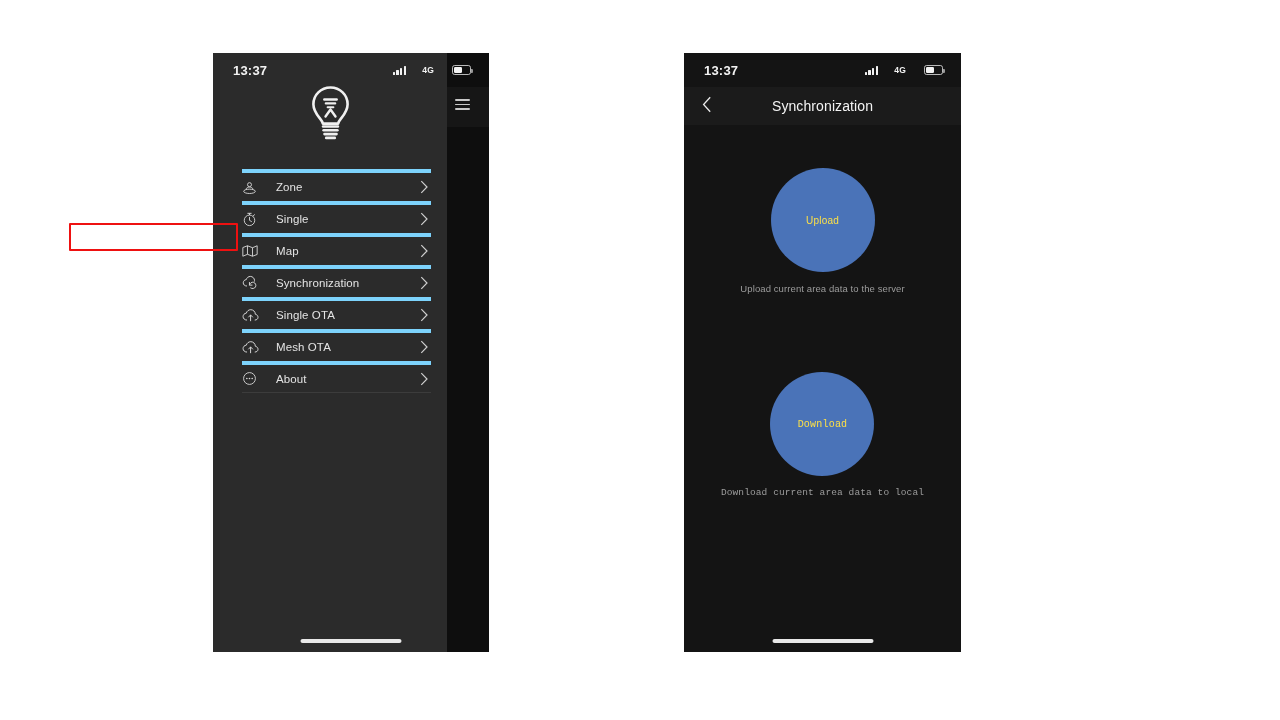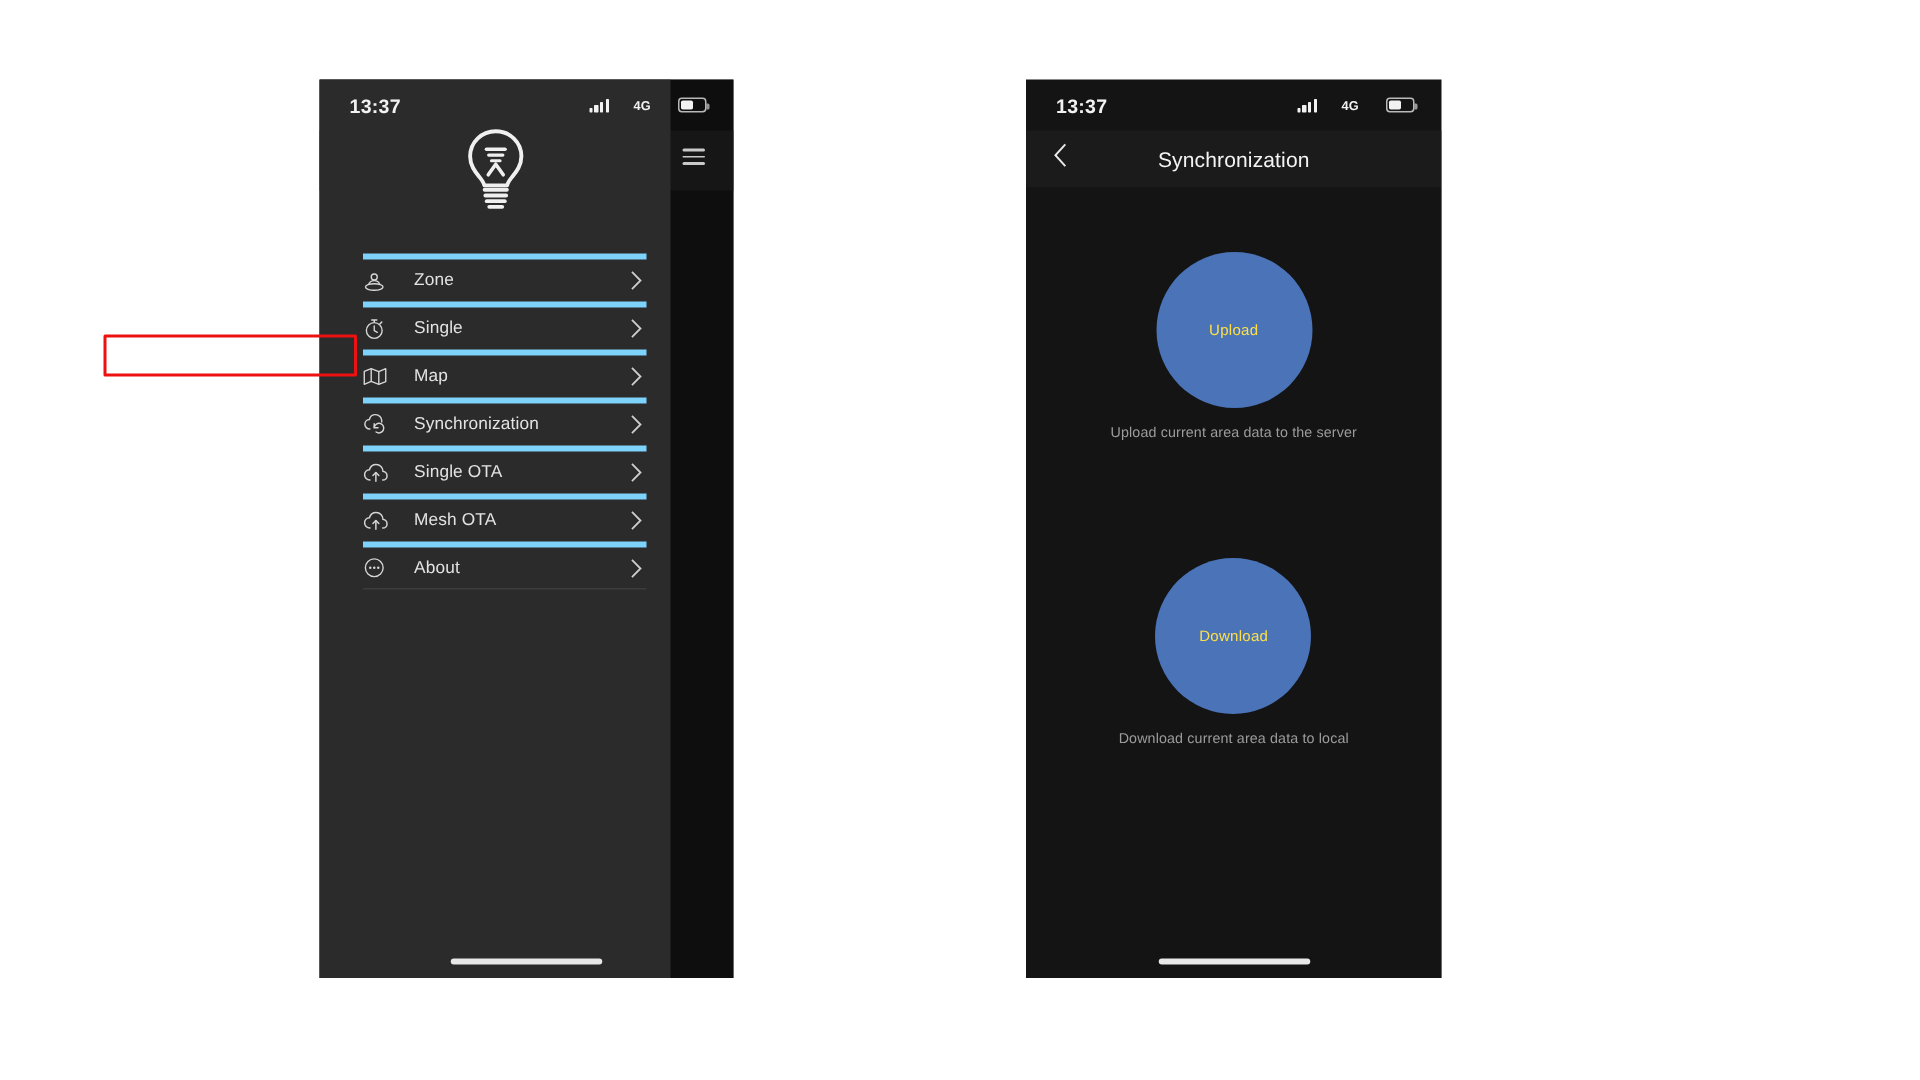--- a/index.html
+++ b/index.html
@@ -116,21 +116,21 @@
     cursor: pointer;
   }
   .nav-title { font-size: 14px; color: #f4f4f4; letter-spacing: .1px; }
 
   .sync-body {
     position: relative; height: 527px; background: #141414;
     display: flex; flex-direction: column; align-items: center;
   }
   .sync-block { text-align: center; }
   #sync-block-0 { margin-top: 43px; }
-  #sync-block-1 { margin-top: 78px; }
+  #sync-block-1 { margin-top: 78px; font-family: Liberation Mono, monospace; }
   .sync-circle {
     width: 104px; height: 104px; border-radius: 50%;
     background: #4a73b8;
     display: flex; align-items: center; justify-content: center;
     margin: 0 auto;
     cursor: pointer;
   }
   .sync-circle span { font-size: 10px; color: #fde047; letter-spacing: .2px; }
   .sync-caption {
     margin-top: 11px; font-size: 9.5px; color: #9c9c9c; letter-spacing: .1px; text-align: center;

